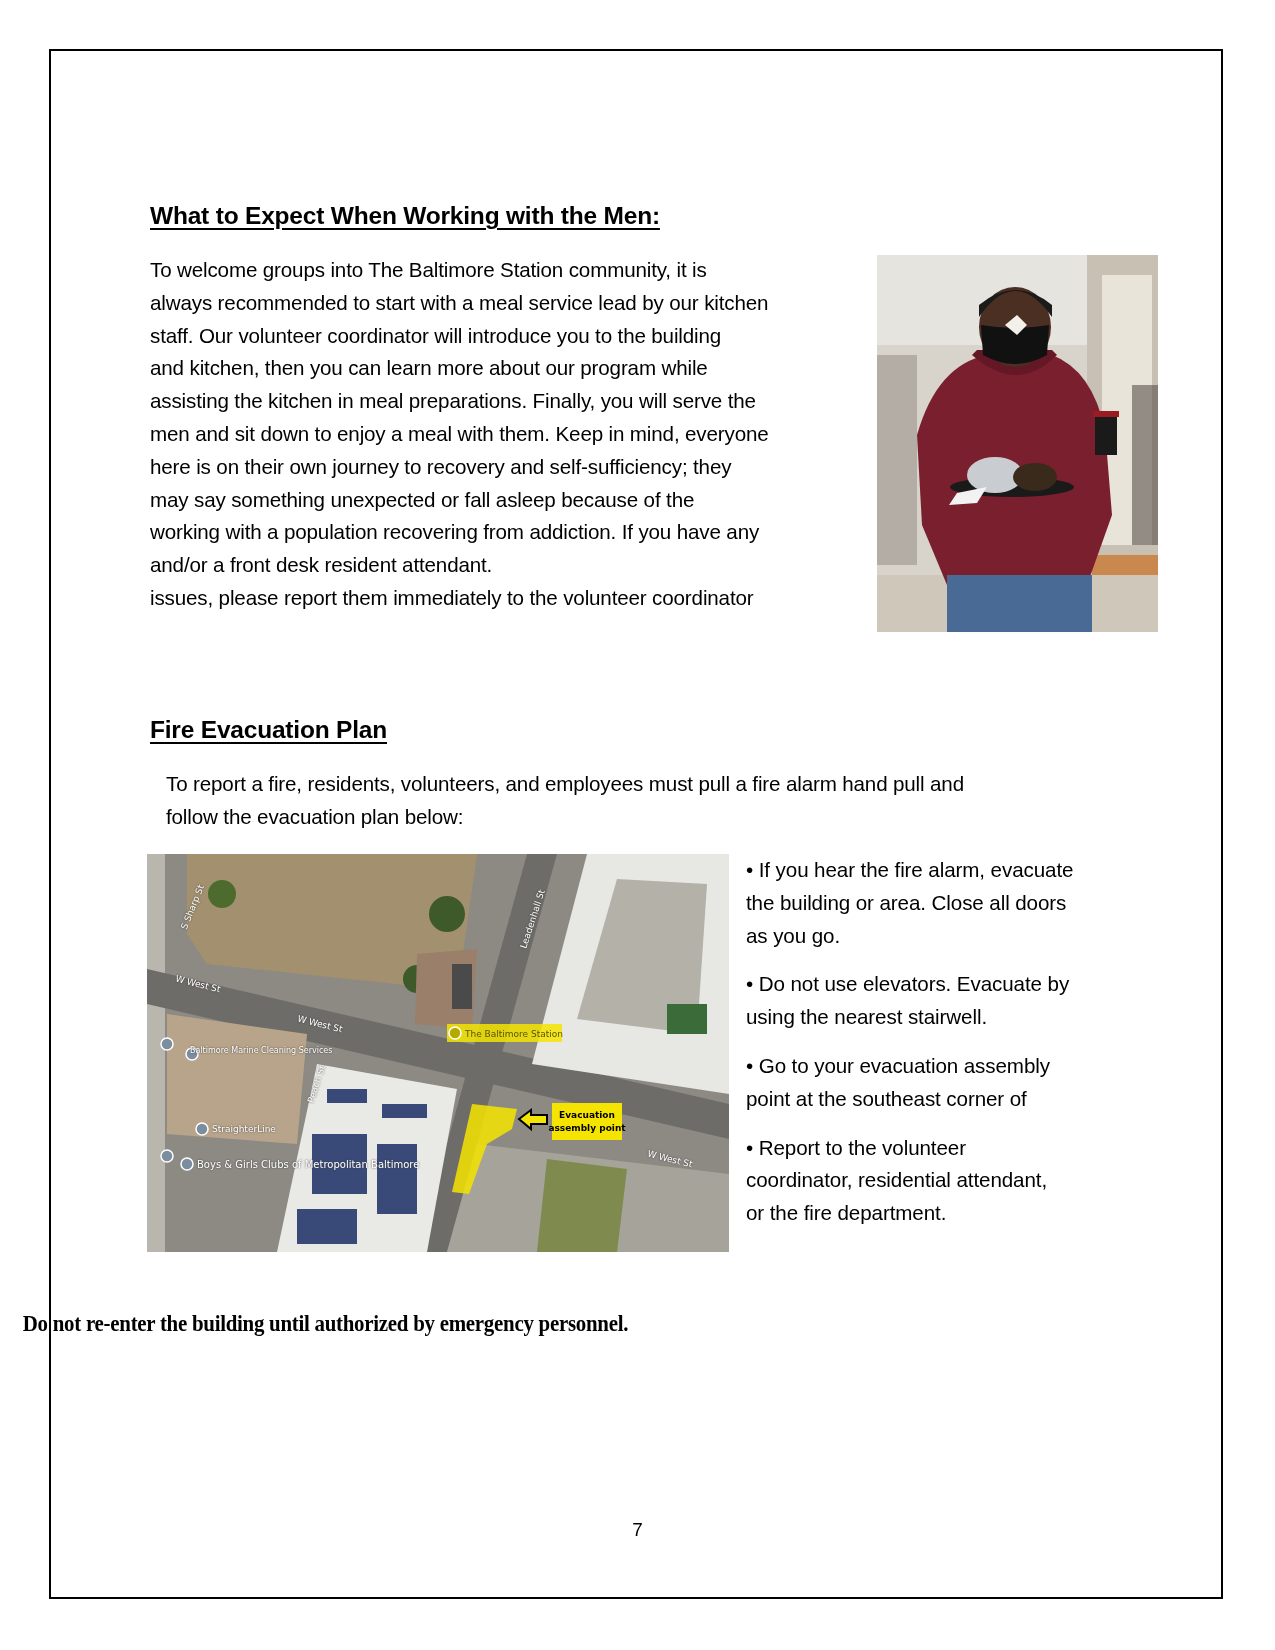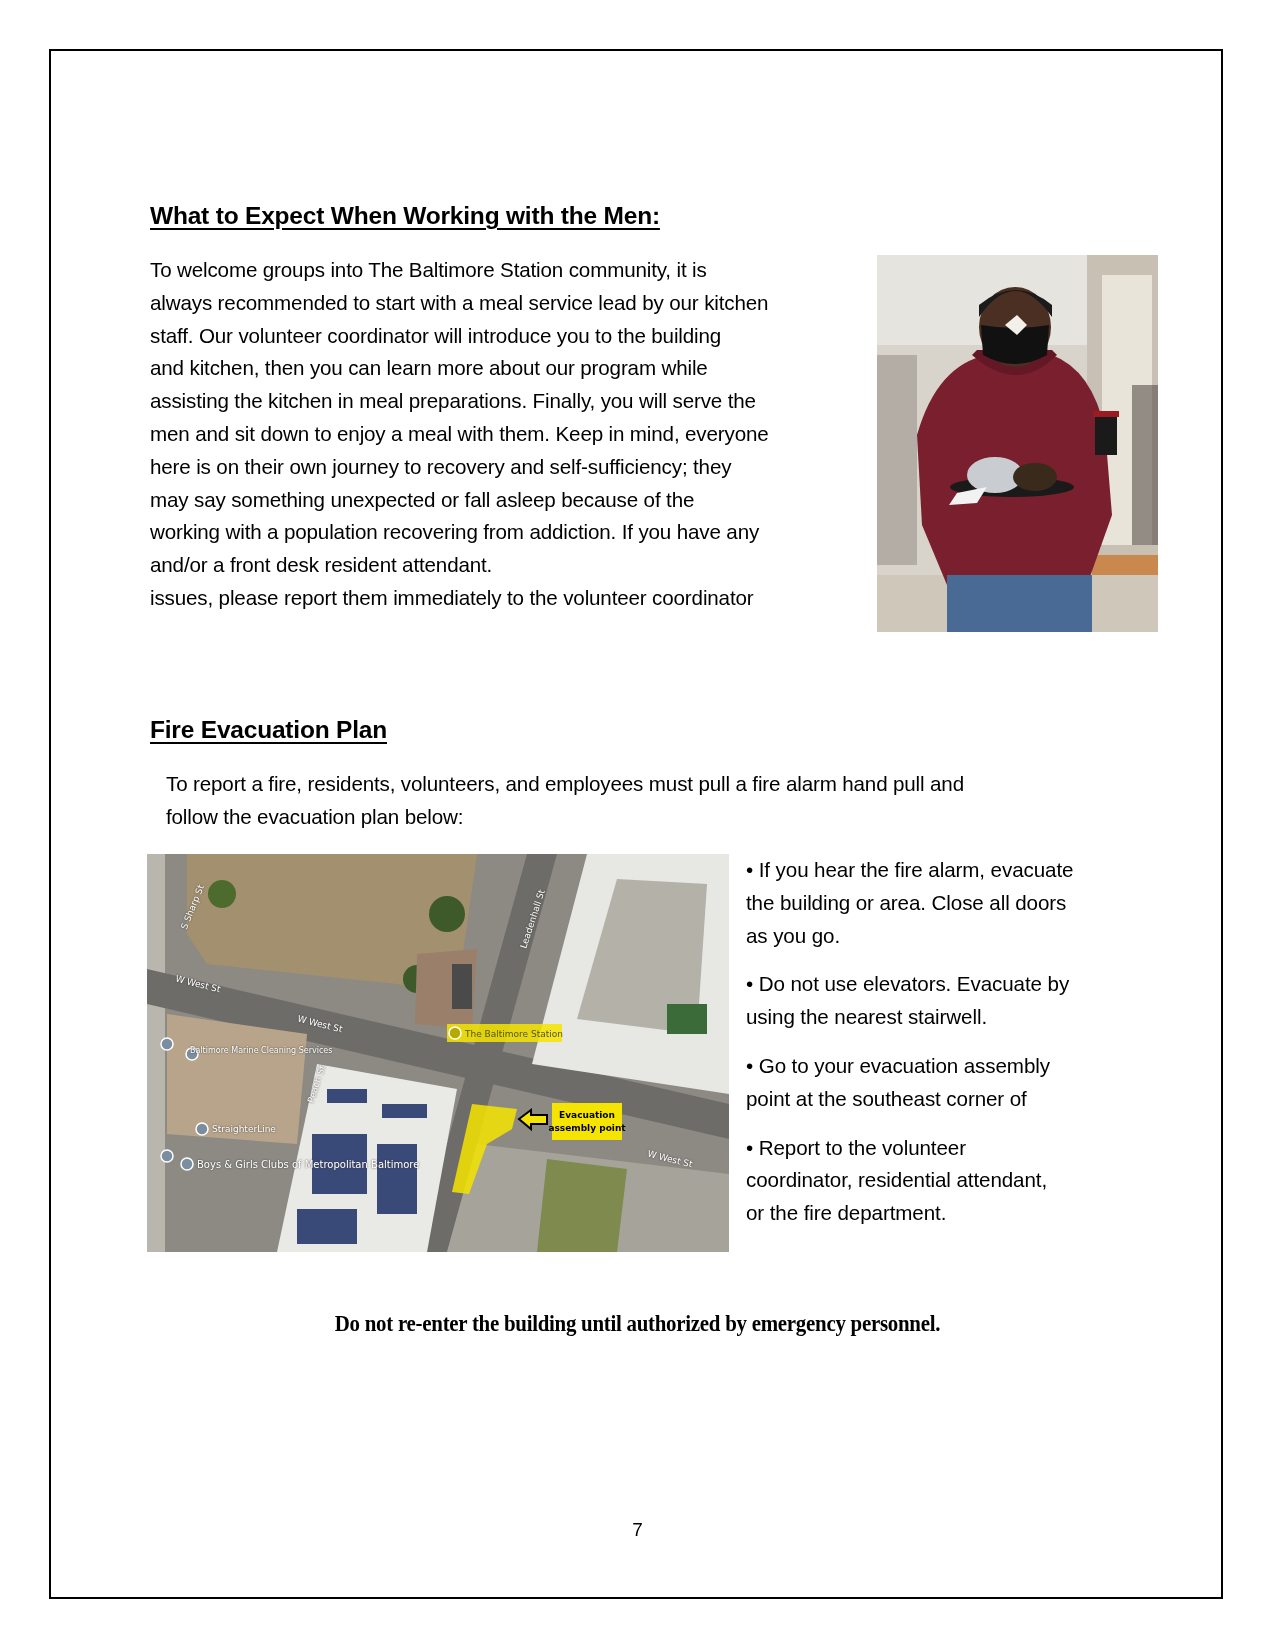--- a/index.html
+++ b/index.html
@@ -12,21 +12,21 @@
   .para { position:absolute; font-size:20.6px; line-height:32.8px; letter-spacing:-0.15px; }
   .para p { margin:0; white-space:nowrap; }
   .photo { position:absolute; left:877px; top:255px; width:281px; height:377px; overflow:hidden;
            background:linear-gradient(180deg,#dcd9d2 0%,#cfcbc2 40%,#bdb7ab 100%); }
   .map { position:absolute; left:147px; top:854px; width:582px; height:398px; overflow:hidden;
          background:#8f8a80; }
   .bullets { position:absolute; left:746px; top:854px; width:400px; font-size:20.6px;
              line-height:32.8px; letter-spacing:-0.1px; }
   .bullet { margin:0 0 16px 0; }
   .bullet p { margin:0; white-space:nowrap; }
-  .note { position:absolute; left:0; width:1275px; top:1311px; text-align:center;
+  .note { position:absolute; left:0; width:1275px; top:1311px; text-align:left;
           font-family:"Liberation Serif", "DejaVu Serif", serif; font-weight:bold; font-size:22.5px;
           letter-spacing:-0.3px; }
   .note span { display:inline-block; transform:scaleX(0.93); }
   .pagenum { position:absolute; left:0; width:1275px; top:1519px; text-align:center;
              font-size:19px; font-family:"Liberation Sans", sans-serif; }
   .lbl { position:absolute; font-size:9px; color:#fff; font-family:"DejaVu Sans", sans-serif;
          white-space:nowrap; text-shadow:0 0 2px #333; }
 </style>
 </head>
 <body>

